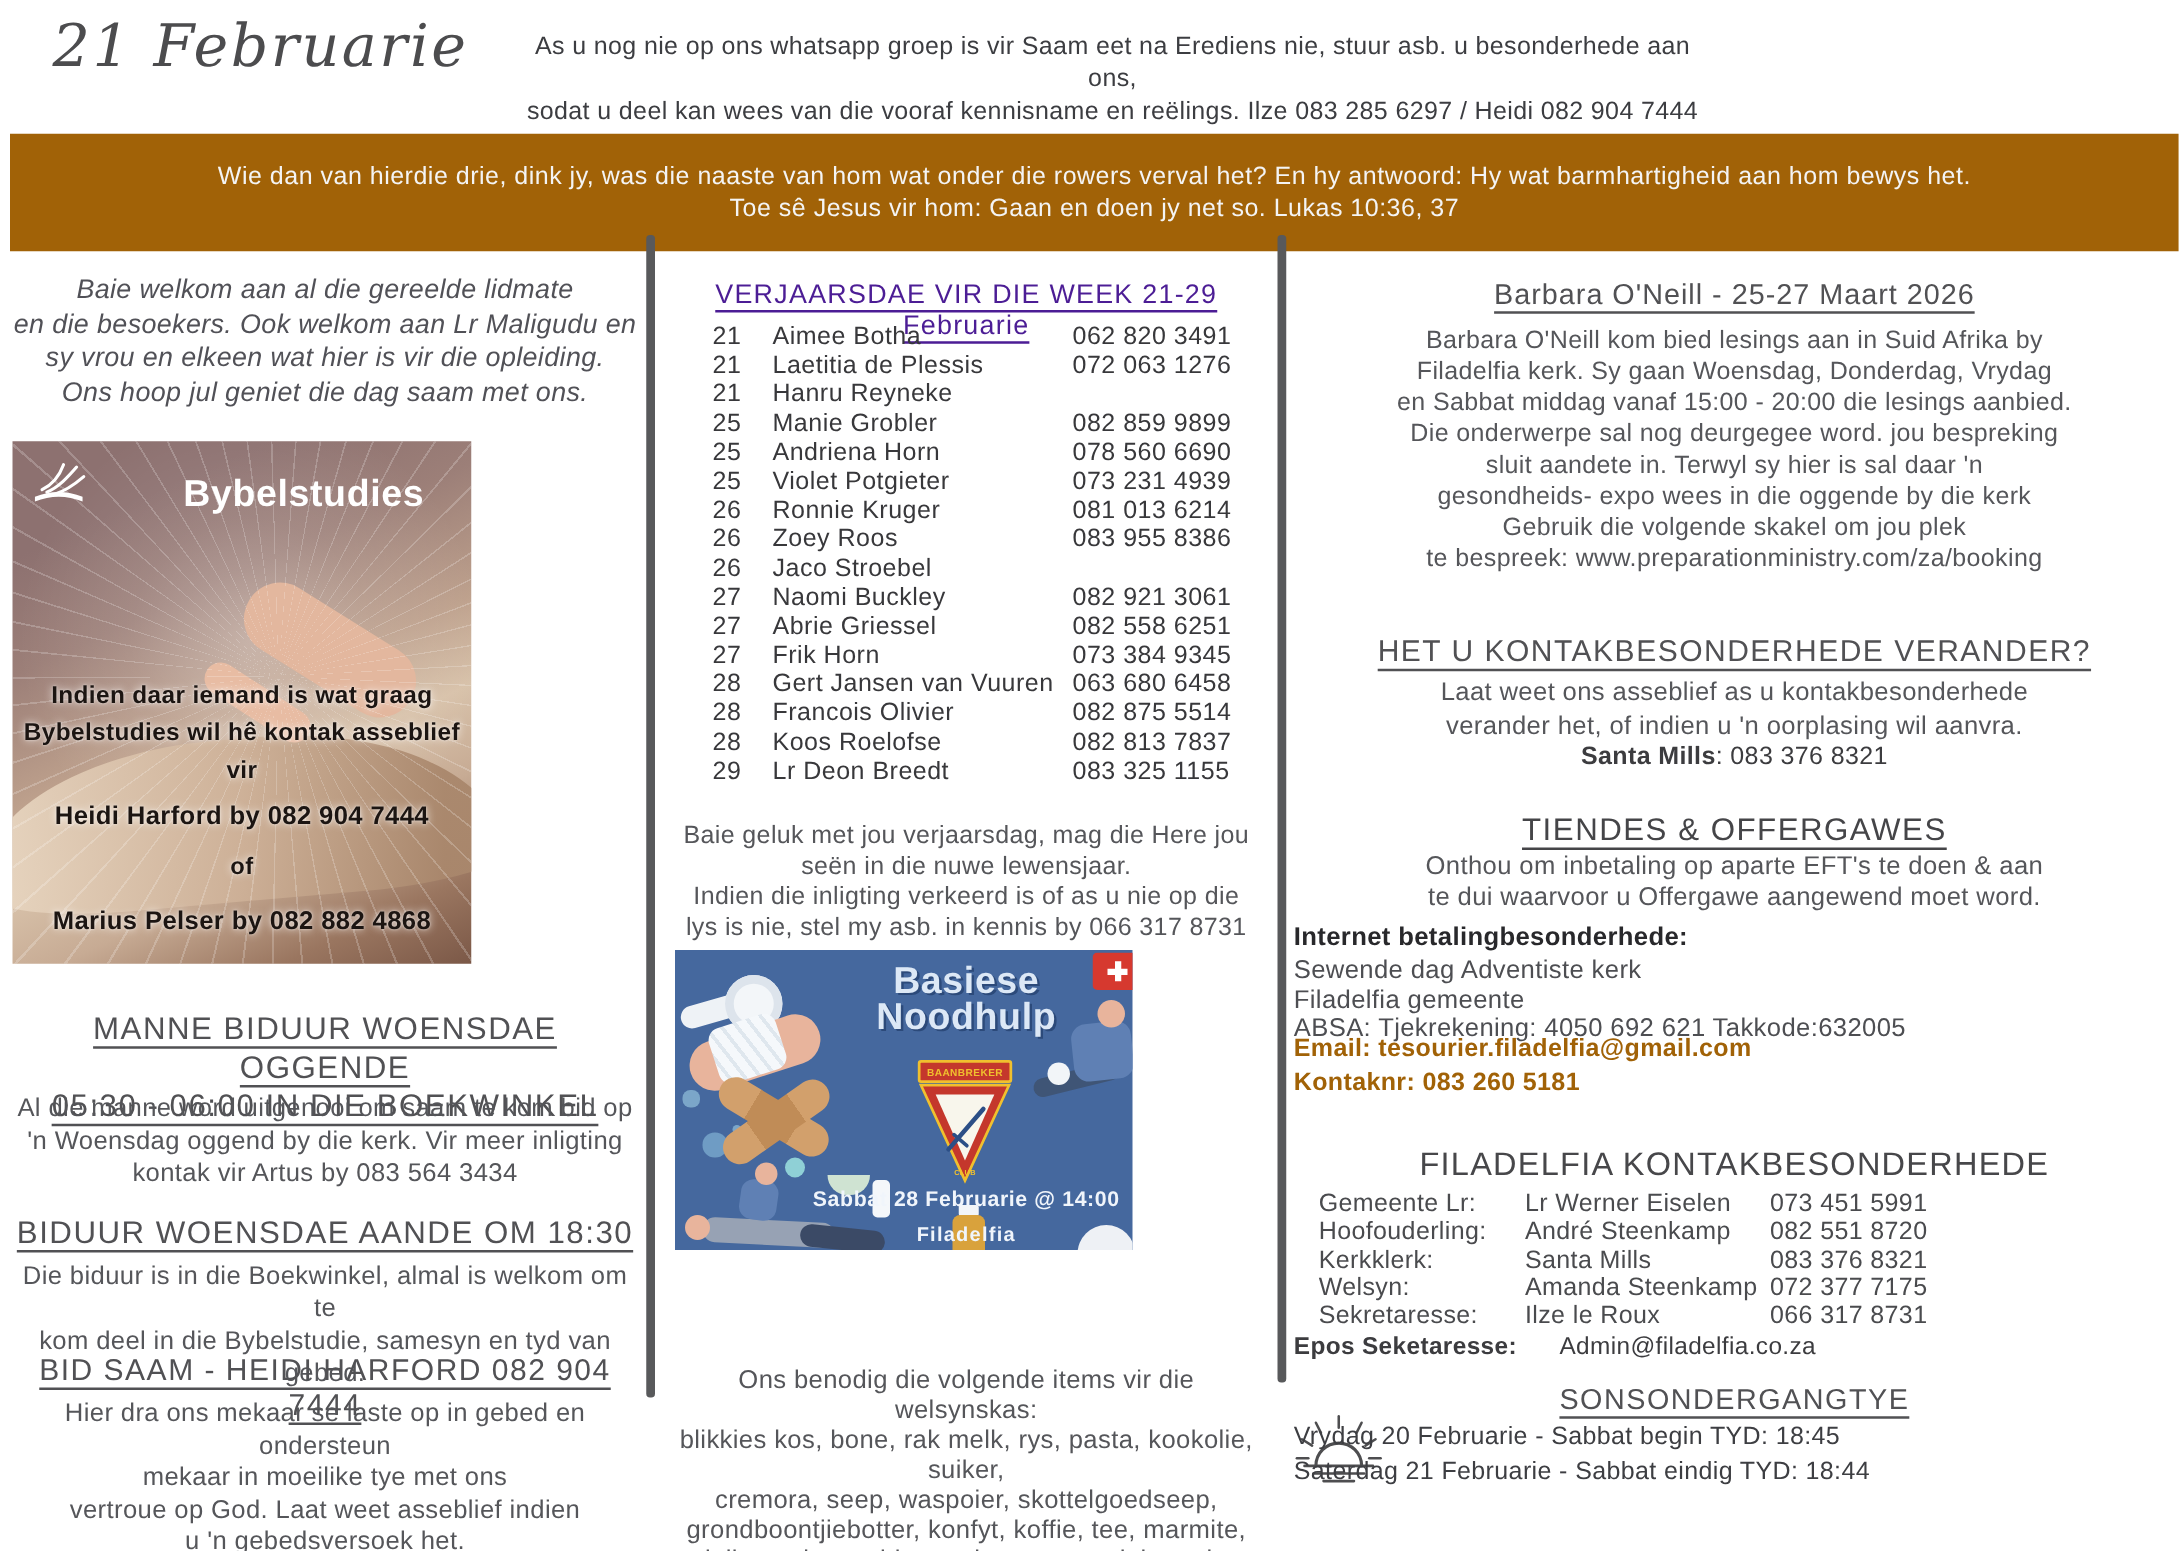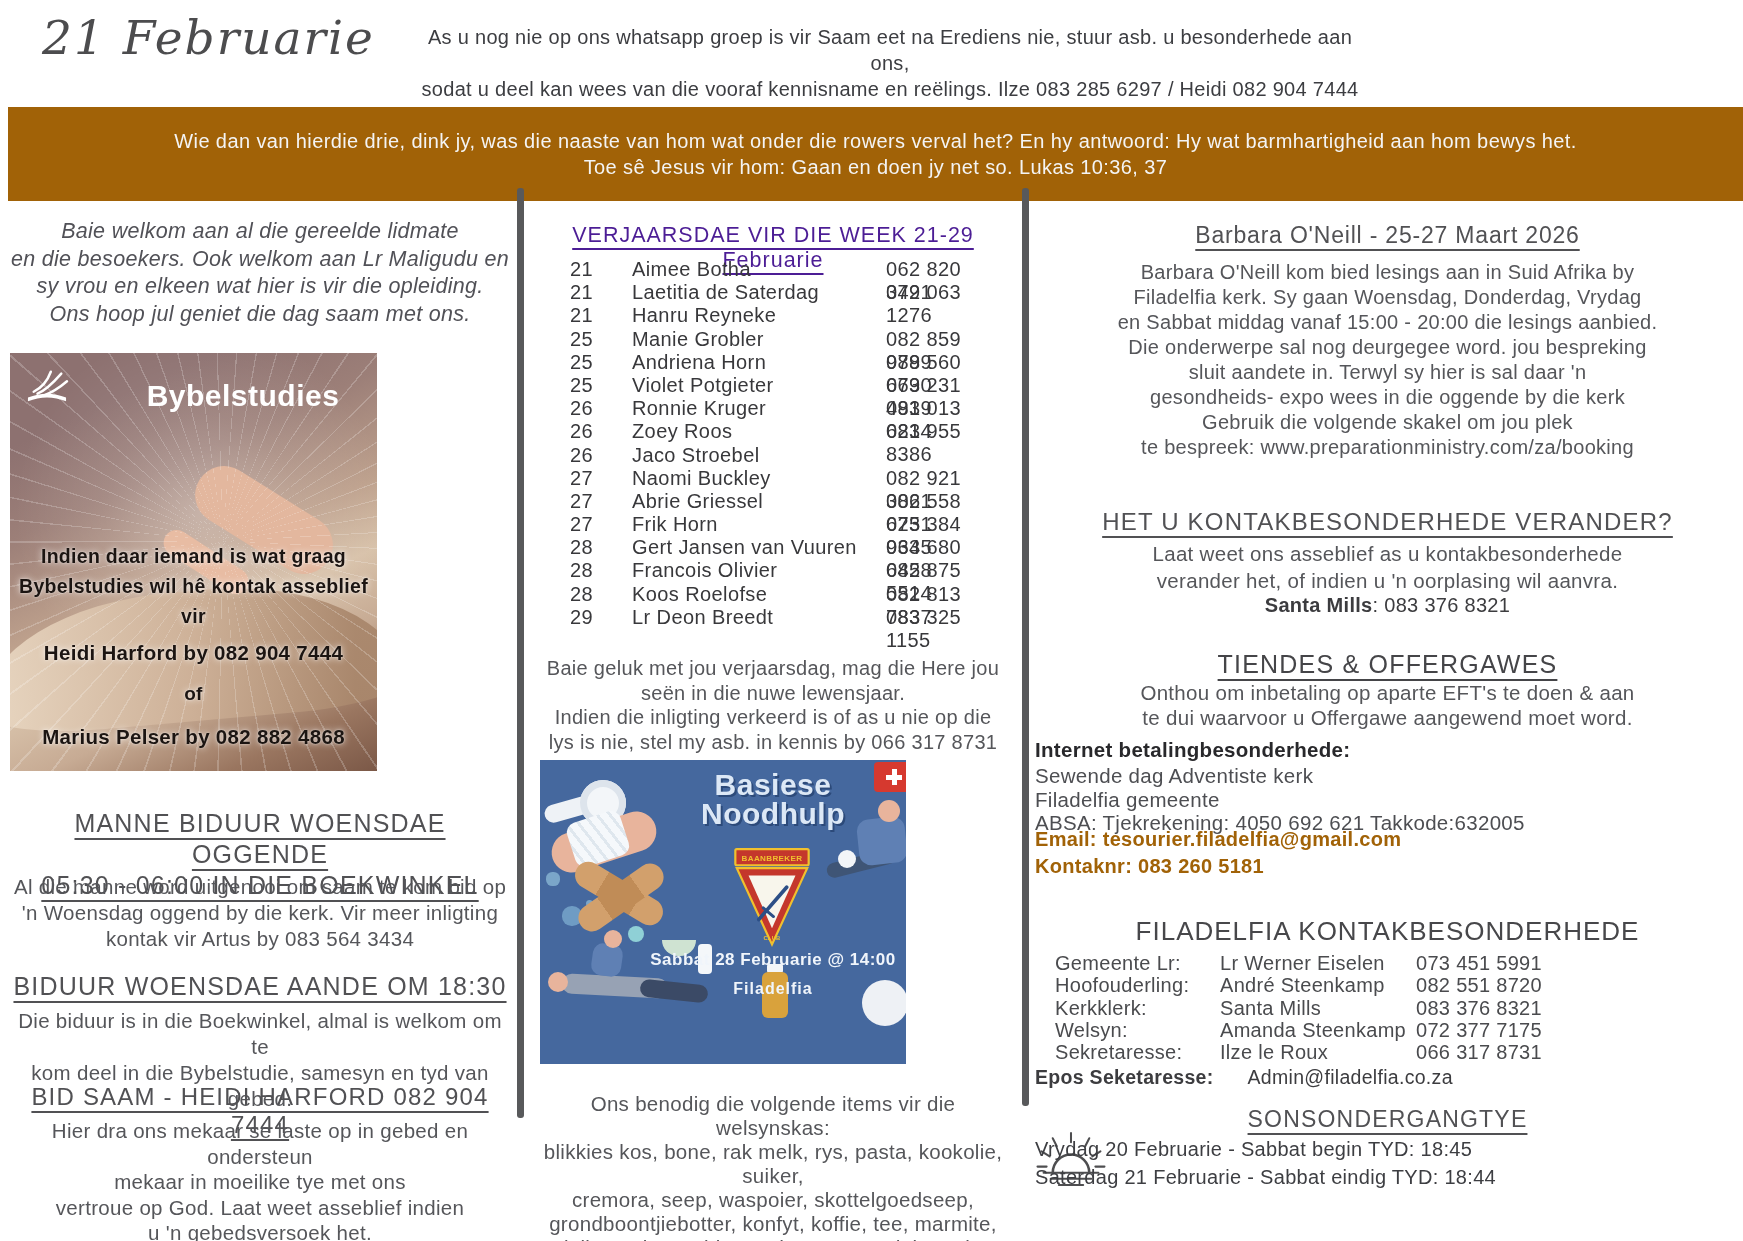--- a/index.html
+++ b/index.html
@@ -68,24 +68,24 @@
   .manne-h { top:618px; font-size:25px; line-height:31px; }
   .manne-b { top:684px; font-size:20.5px; line-height:26px; }
   .biduur-h { top:782px; font-size:25px; }
   .biduur-b { top:818px; font-size:20.5px; line-height:26px; }
   .bidsaam-h { top:893px; font-size:24px; }
   .bidsaam-b { top:928px; font-size:20.5px; line-height:25.5px; }
 
   
   .verj-h { top:33px; font-size:21.5px; letter-spacing:1px; color:#4c1d95; }
   .bday-table { position:absolute; left:30px; top:68px; width:424px; }
-  .bday-row { display:grid; grid-template-columns:48px 240px auto; height:23.2px; font-size:20px; color:#38383b; letter-spacing:0.4px;gap:14px; }
+  .bday-row { display:grid; grid-template-columns:48px 240px auto; height:23.2px; font-size:20px; color:#38383b; letter-spacing:0.4px; }
   .bday-msg { top:466px; font-size:20px; line-height:24.5px; }
 
-  .poster-nood { left:83px; right:auto; top:570px; width:366px; height:304px; background:#45689e; overflow:hidden; }
+  .poster-nood { left:83px; right:auto; top:570px; width:366px; height:240px; background:#45689e; overflow:hidden; }
   .poster-nood .deco { position:absolute; z-index:1; }
   .nh-title { position:absolute; z-index:3; left:120px; width:226px; top:10px; text-align:center; color:#dce8f6;
     font-weight:700; font-size:30px; line-height:29px; letter-spacing:0.5px; text-shadow:2px 2px 0 #2c4a7a; }
   .nh-badge { position:absolute; z-index:3; left:188px; top:86px; width:88px; height:103px; }
   .nh-when { position:absolute; z-index:3; left:110px; width:246px; top:190px; text-align:center; color:#f0f5fb; font-weight:700; font-size:17px; letter-spacing:0.5px; }
   .nh-venue { position:absolute; z-index:3; left:110px; width:246px; top:220px; text-align:center; color:#f0f5fb; font-weight:700; font-size:16px; letter-spacing:1px; }
   .nh-roll { left:40px; top:20px; width:46px; height:46px; border-radius:50%; background:#f3f6f9; box-shadow:inset 0 0 0 7px #dde4ec; }
   .nh-roll-tail { left:4px; top:40px; width:52px; height:18px; background:#eef2f6; border-radius:9px; transform:rotate(-16deg); }
   .nh-hand2 { left:10px; top:62px; width:108px; height:40px; background:#e8b49c; border-radius:22px; transform:rotate(-18deg); }
   .nh-wrap { left:30px; top:56px; width:56px; height:46px; border-radius:10px; transform:rotate(-18deg);
@@ -203,21 +203,21 @@
   <h2 class="abs verj-h center h-und">VERJAARSDAE VIR DIE WEEK 21-29 Februarie</h2>
 
   <div class="bday-table">
     <div class="bday-row">
         <span>21</span>
         <span>Aimee Botha</span>
         <span>062 820 3491</span>
       </div>
     <div class="bday-row">
         <span>21</span>
-        <span>Laetitia de Saterdag</span>
+        <span>Laetitia de Plessis</span>
         <span>072 063 1276</span>
       </div>
     <div class="bday-row">
         <span>21</span>
         <span>Hanru Reyneke</span>
         <span></span>
       </div>
     <div class="bday-row">
         <span>25</span>
         <span>Manie Grobler</span>

